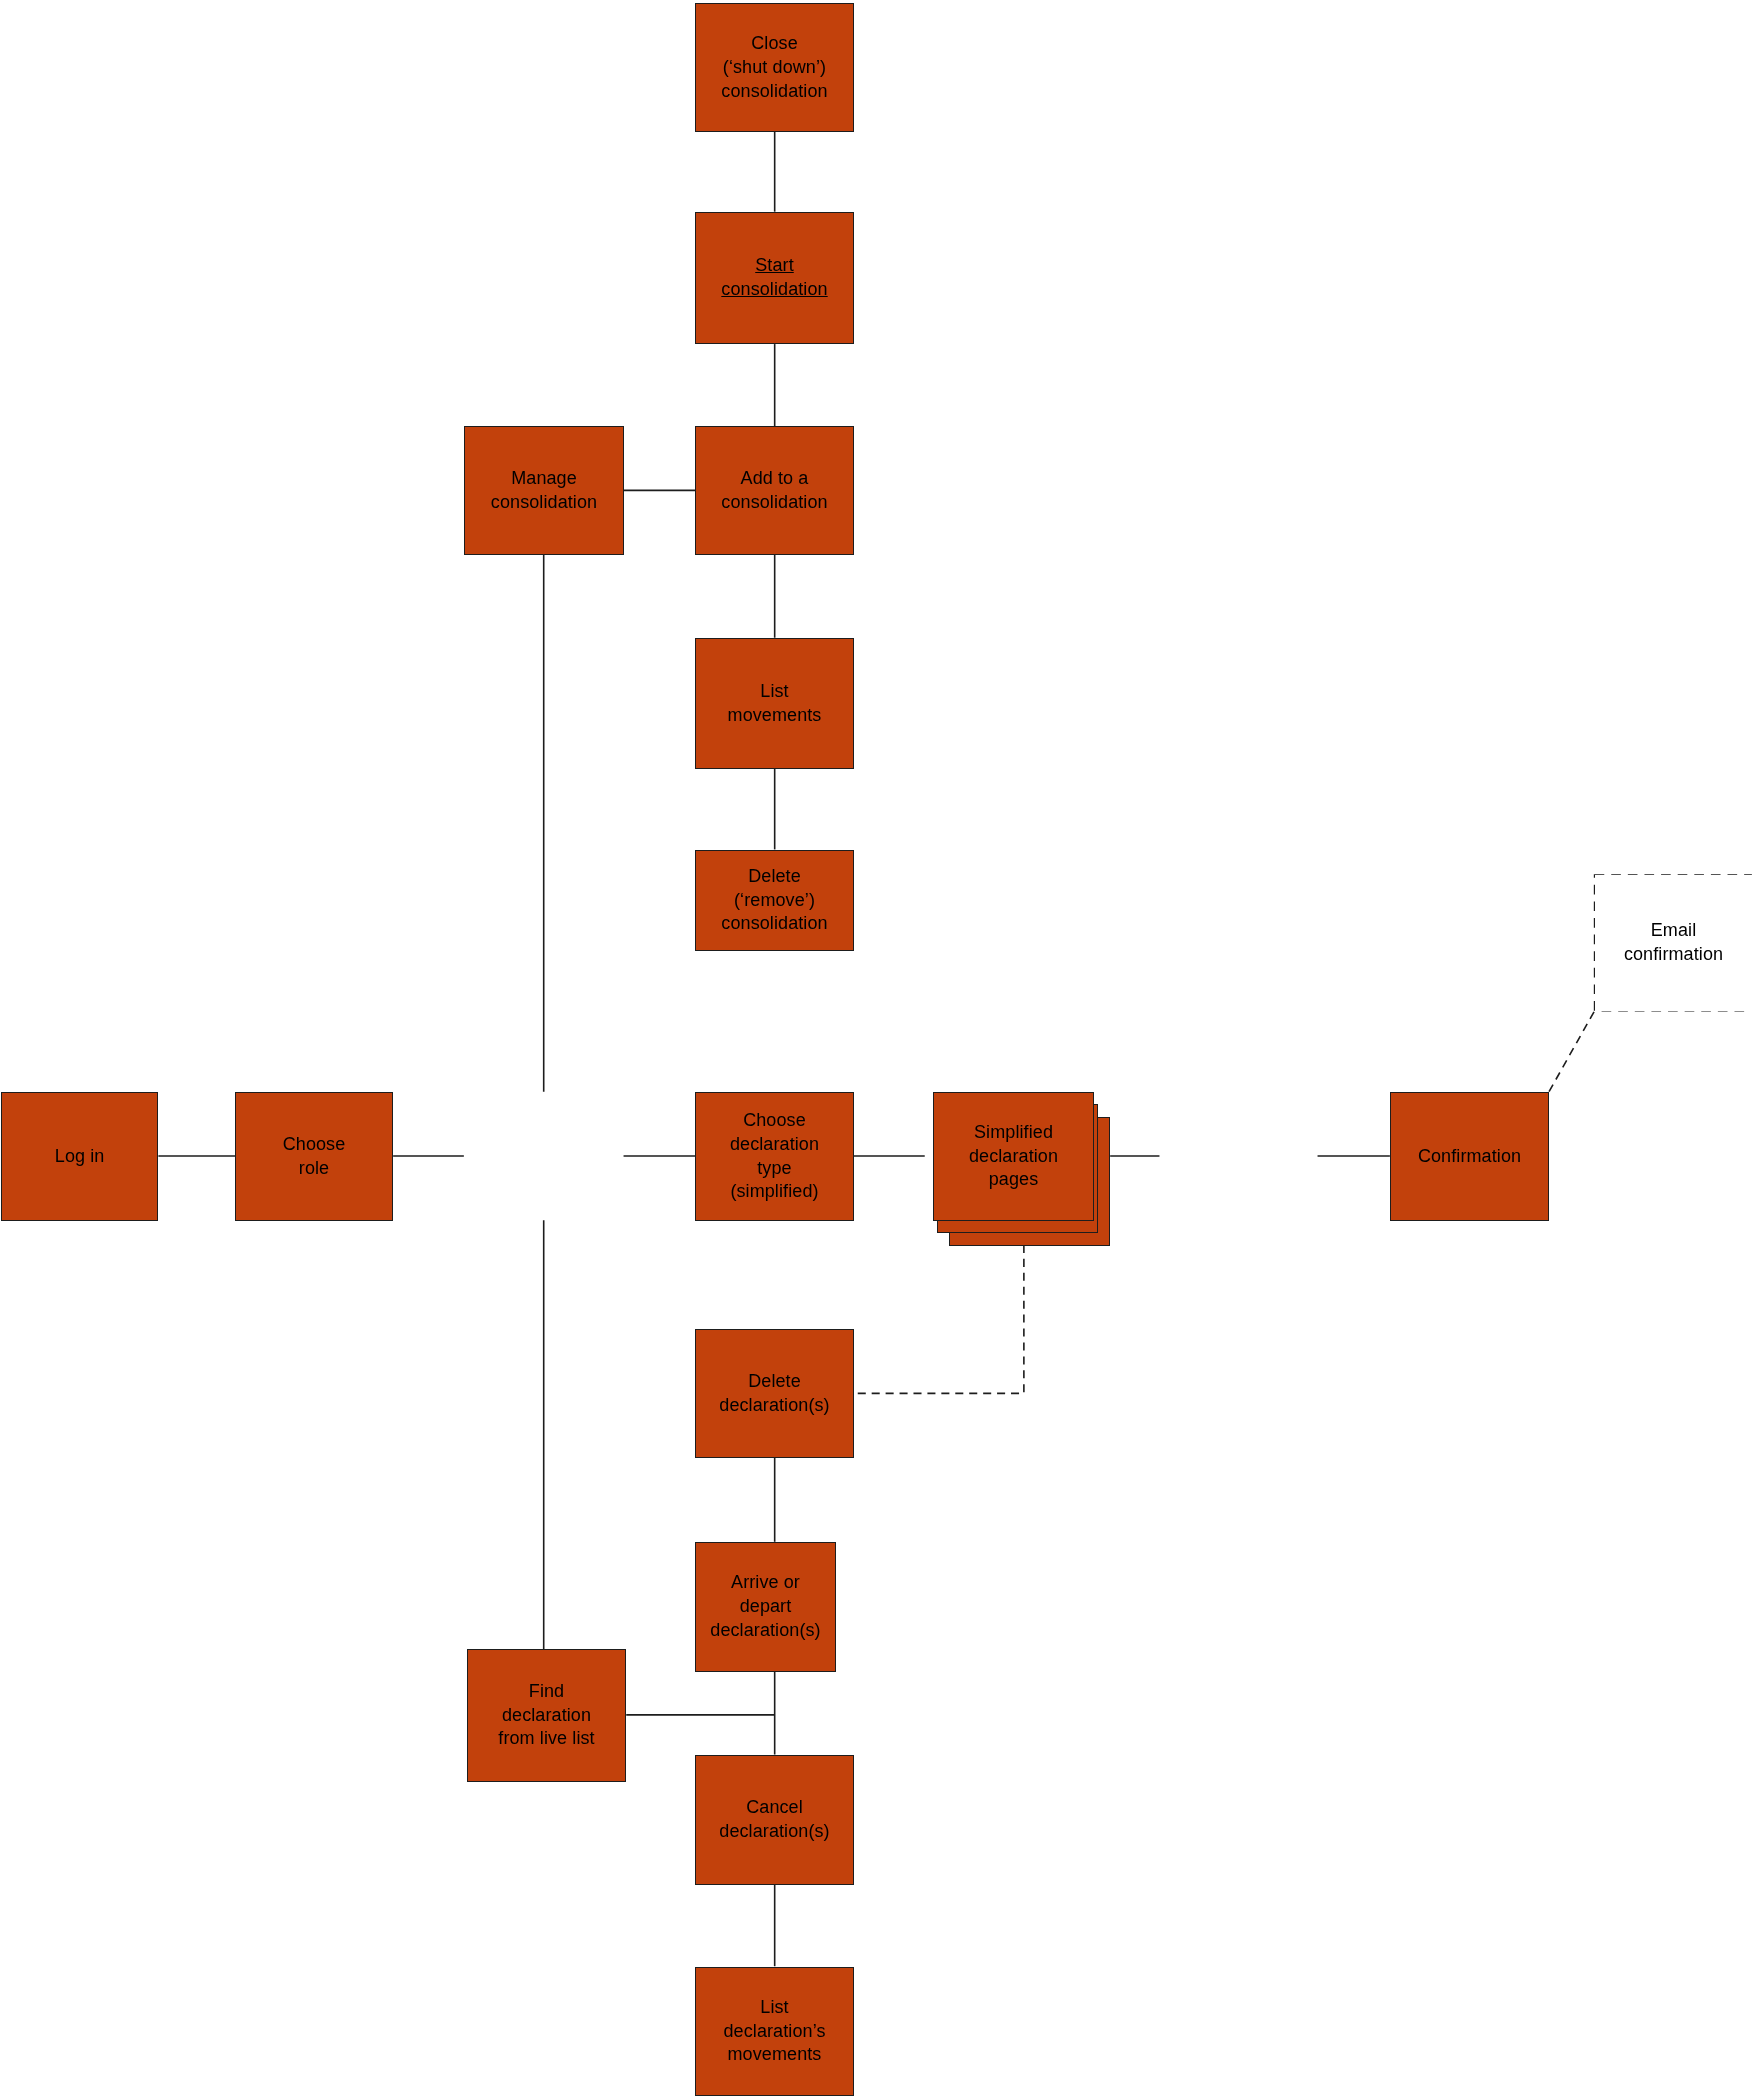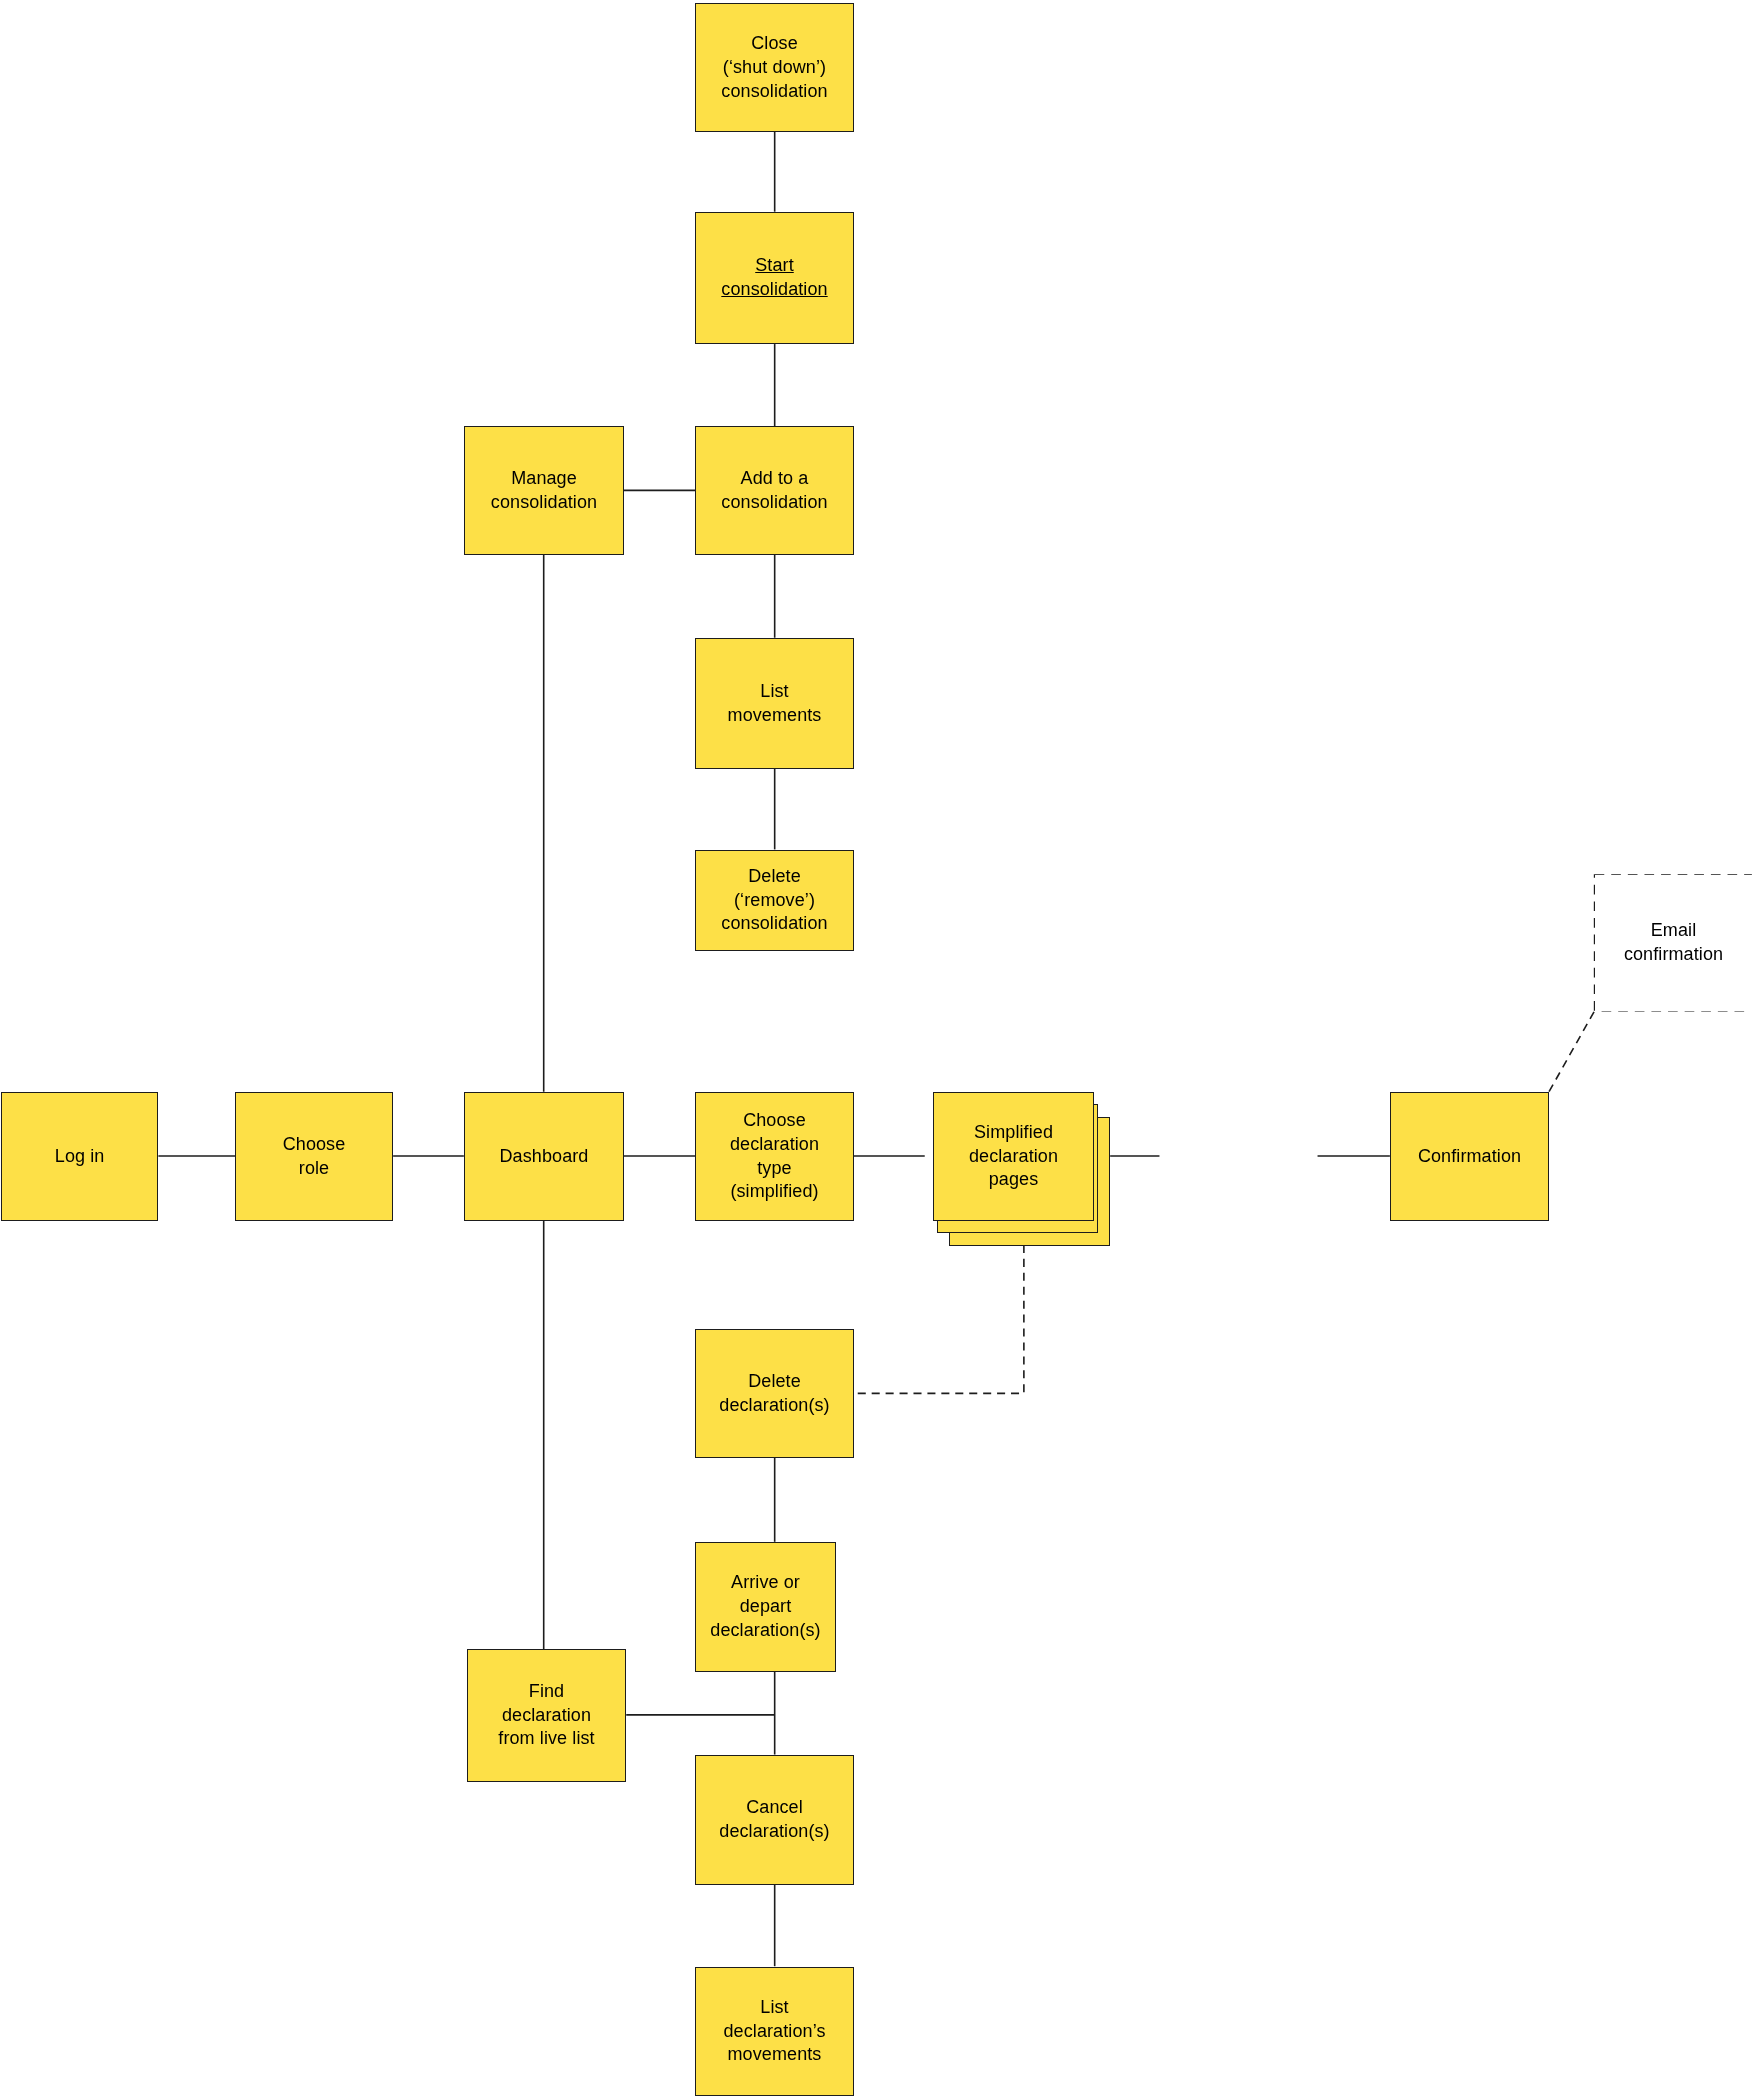--- a/index.html
+++ b/index.html
@@ -17,21 +17,21 @@
   }
   .wires {
     position: absolute;
     left: 0;
     top: 0;
     z-index: 0;
   }
   .node {
     position: absolute;
     box-sizing: border-box;
-    background: #fde047;
+    background: #c2410c;
     border: 1.6px solid #1d1d1d;
     display: flex;
     align-items: center;
     justify-content: center;
     text-align: center;
     z-index: 1;
   }
   .node .label {
     display: block;
     white-space: pre-line;
@@ -146,23 +146,20 @@
 
   <div class="node" id="n-login">
     <span class="label">Log in</span>
   </div>
 
   <div class="node" id="n-chooserole">
     <span class="label">Choose
 role</span>
   </div>
 
-  <div class="node" id="n-dashboard">
-    <span class="label">Dashboard</span>
-  </div>
 
   <div class="node" id="n-choosetype">
     <span class="label">Choose
 declaration
 type
 (simplified)</span>
   </div>
 
   <div class="node ghost" id="n-pages-g3"></div>
   <div class="node ghost" id="n-pages-g2"></div>

